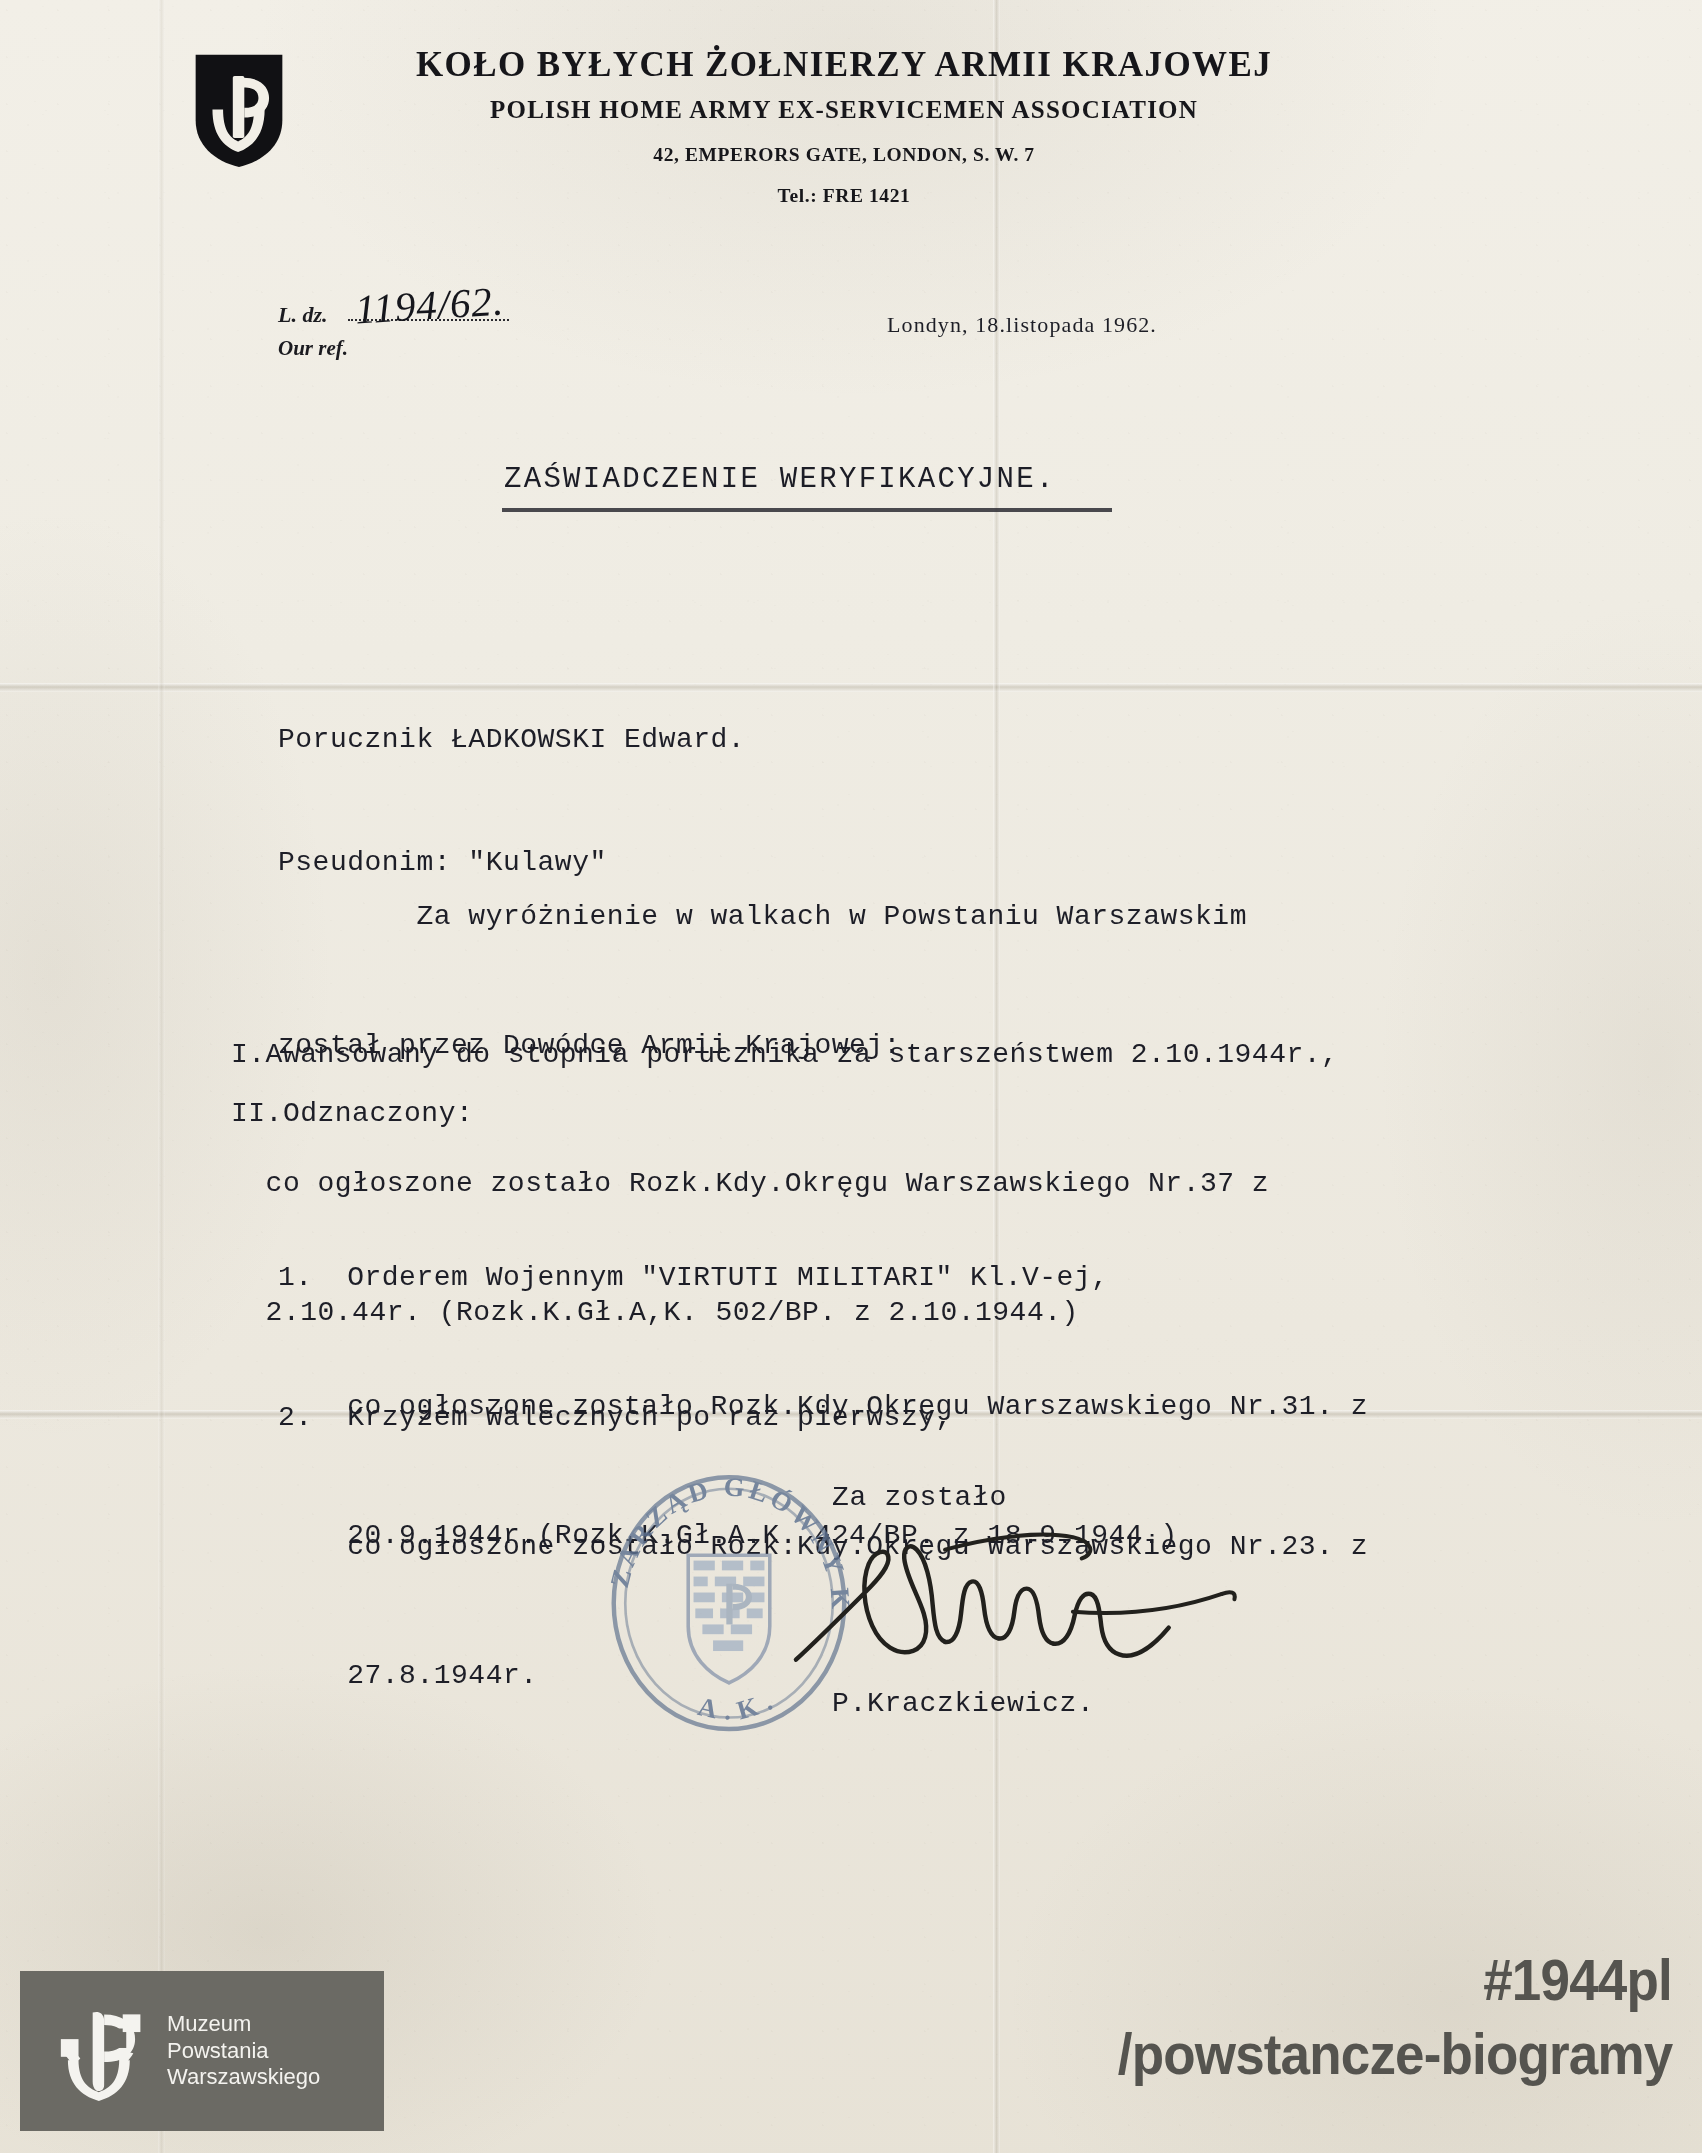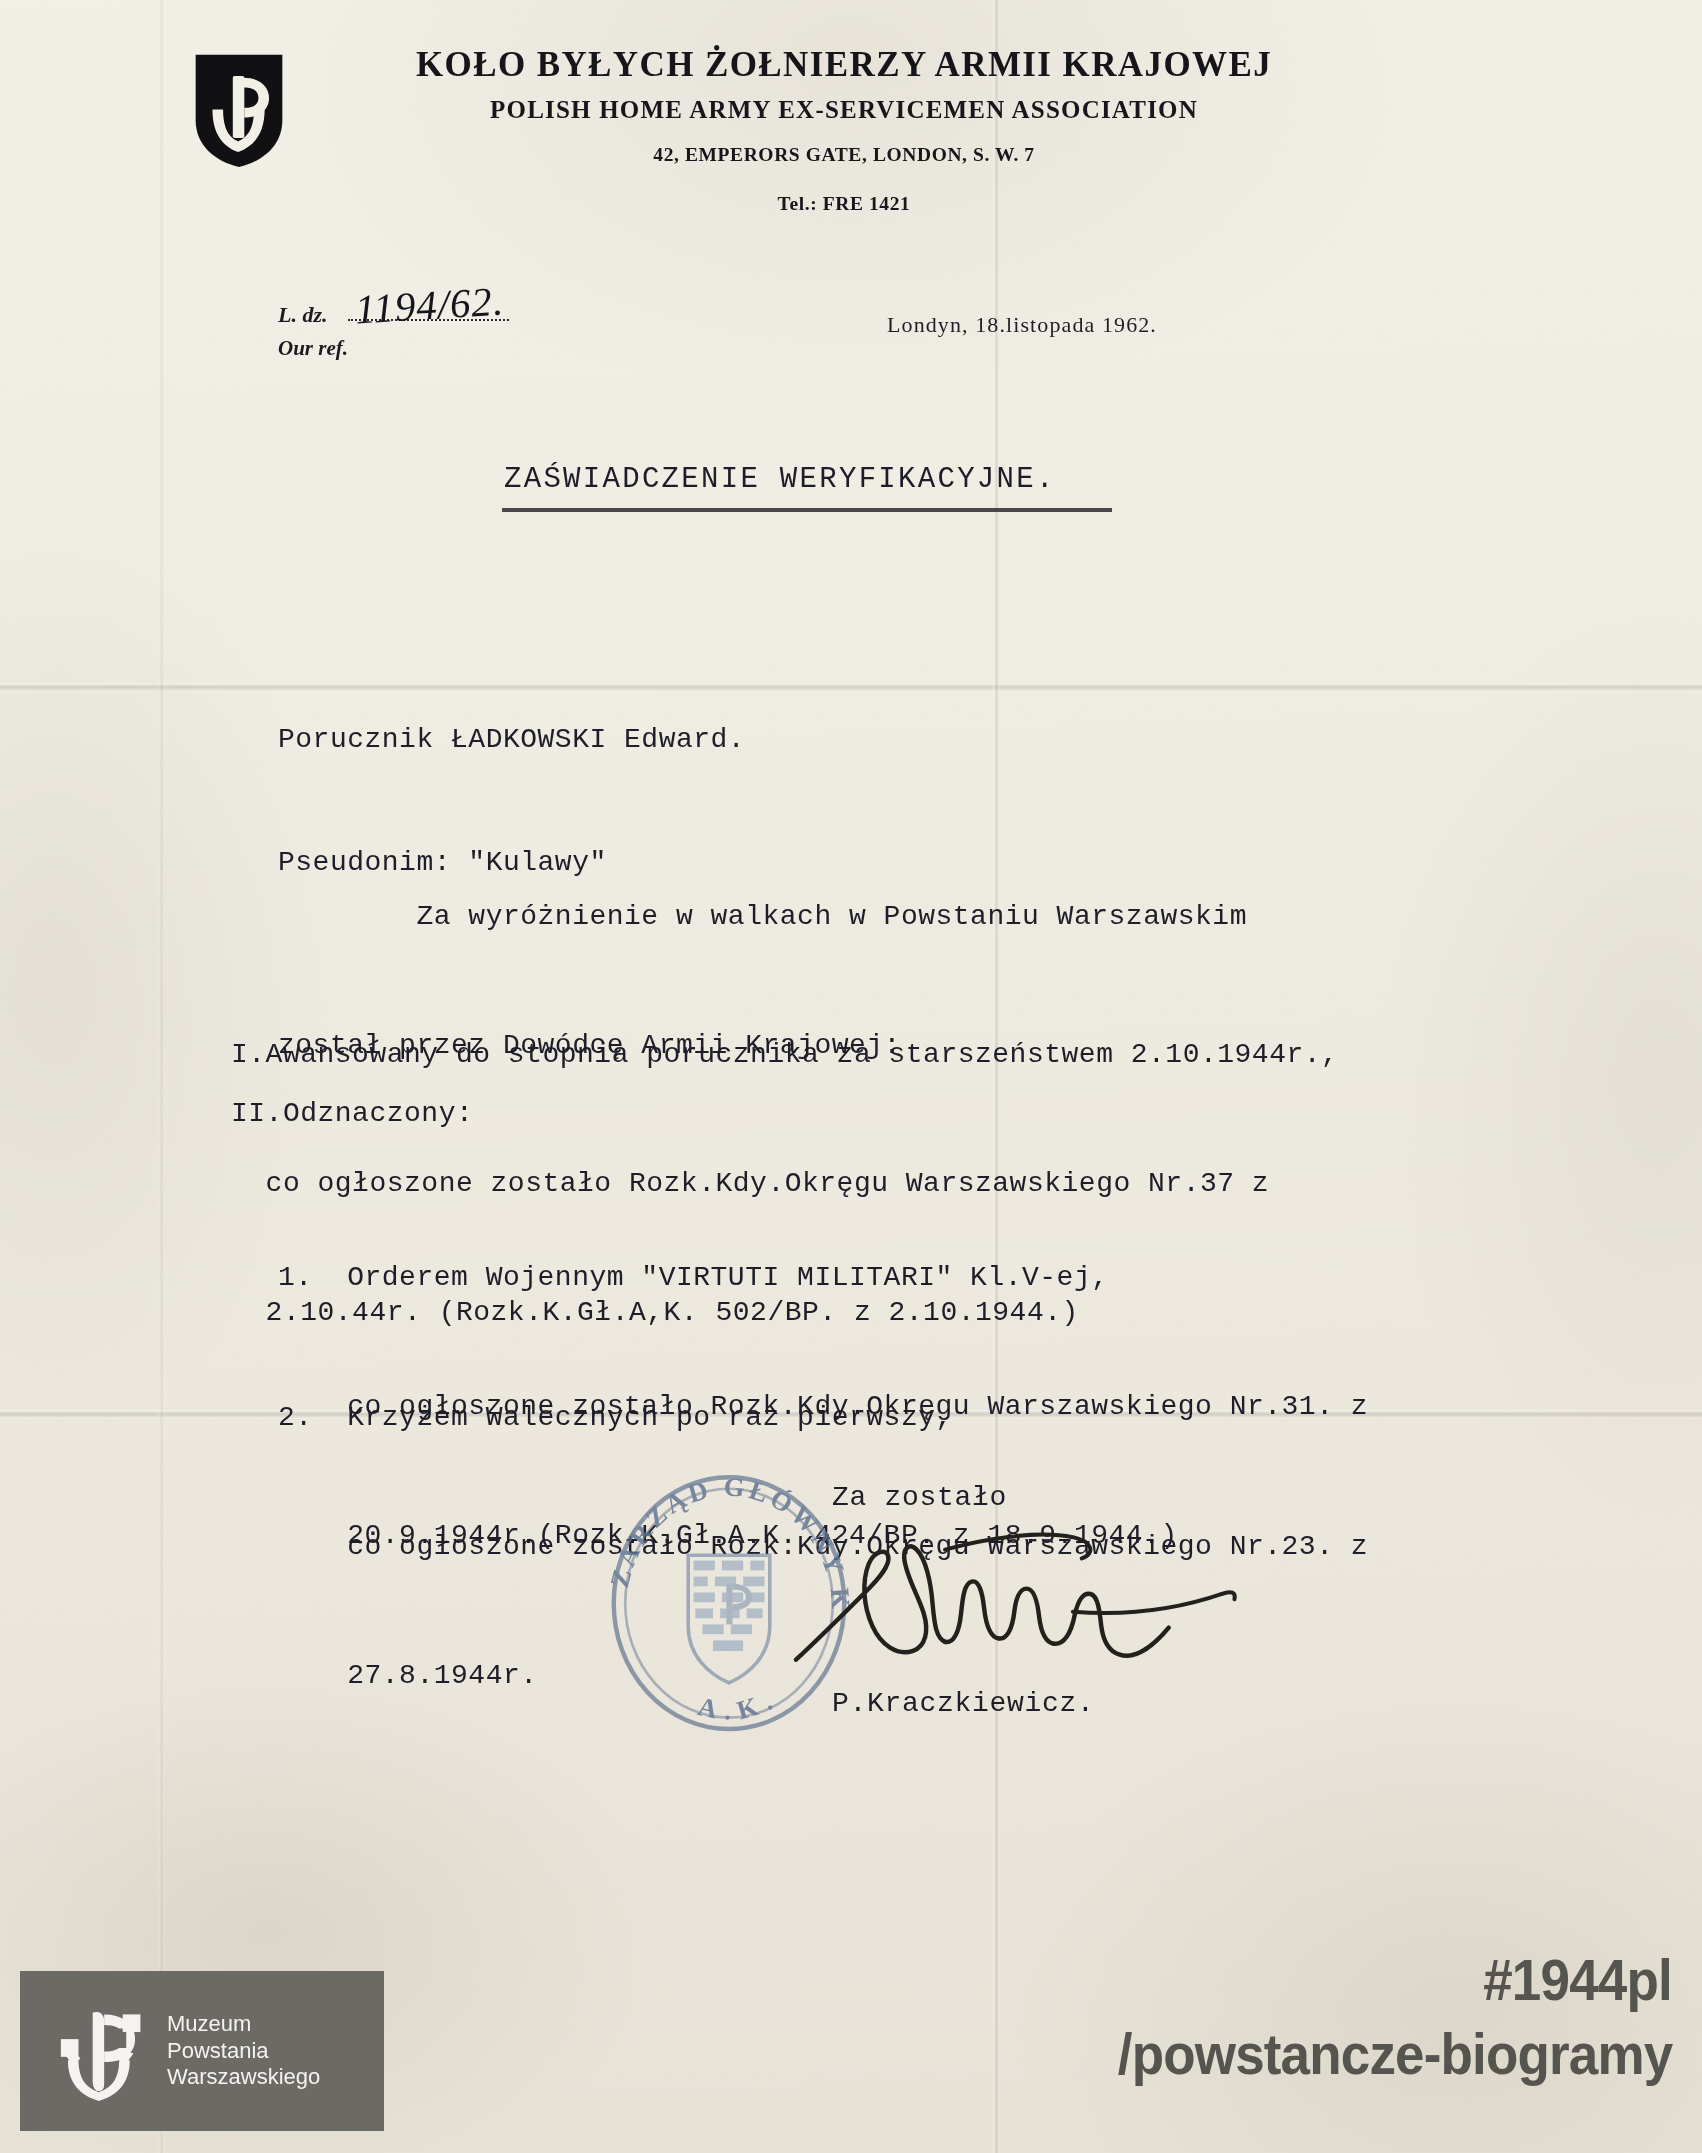--- a/index.html
+++ b/index.html
@@ -62,21 +62,21 @@
     color:#17171b;margin-top:11.5px;white-space:nowrap;
   }
   .lh-l3{
     font-family:"Liberation Serif",serif;
     font-weight:bold;font-size:19.5px;letter-spacing:0.6px;
     color:#17171b;margin-top:19.5px;white-space:nowrap;
   }
   .lh-l4{
     font-family:"Liberation Serif",serif;
     font-weight:bold;font-size:19.5px;letter-spacing:0.6px;
-    color:#17171b;margin-top:27px;white-space:nowrap;
+    color:#17171b;margin-top:19px;white-space:nowrap;
   }
 
   
   #refrow{position:absolute;left:0;top:293px;width:1558px;height:80px;}
   .ref-label{
     position:absolute;left:278px;top:8.9px;
     font-family:"Liberation Serif",serif;font-style:italic;font-weight:bold;
     font-size:22px;color:#1b1b20;
   }
   .ref-dots{

